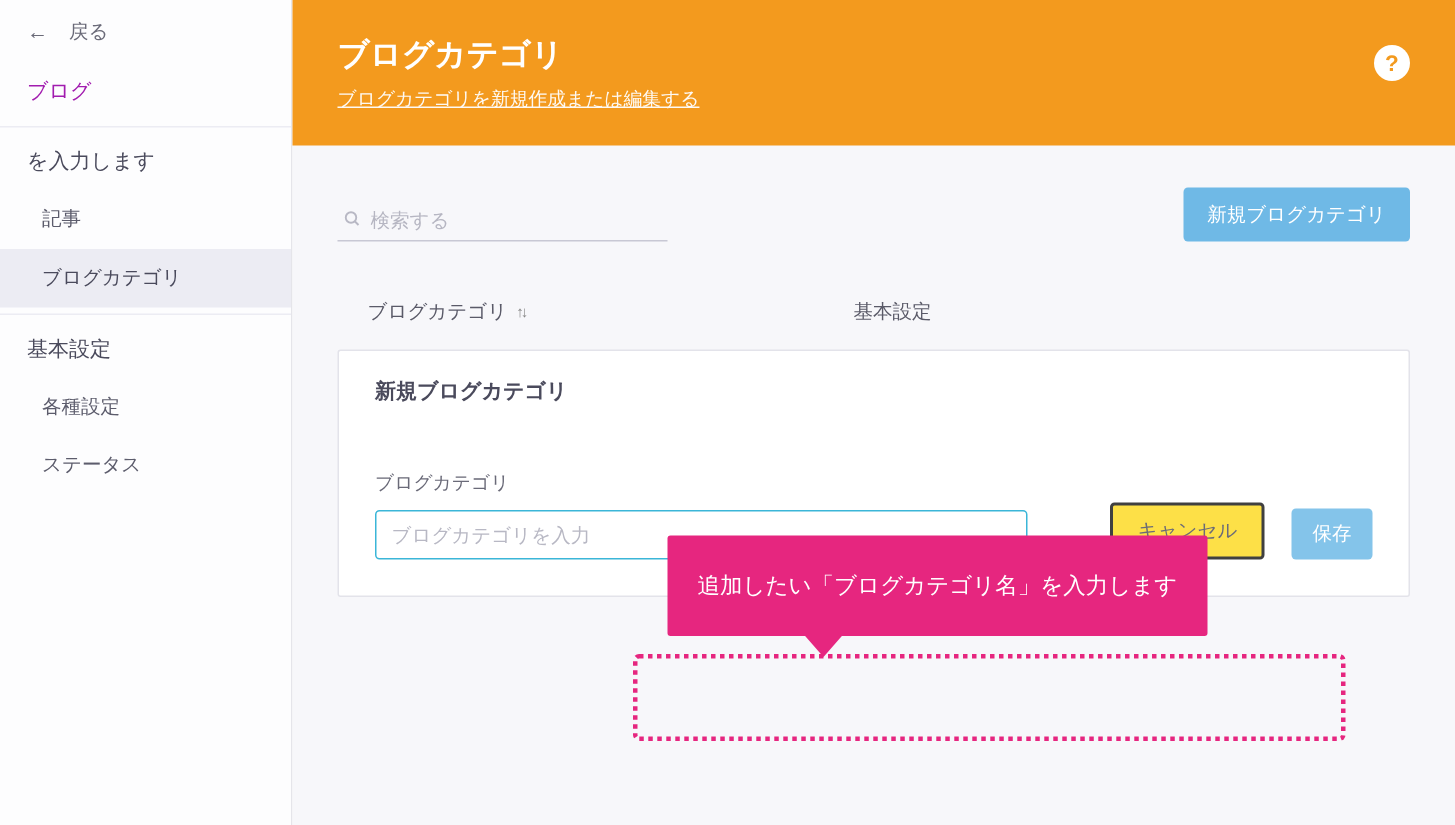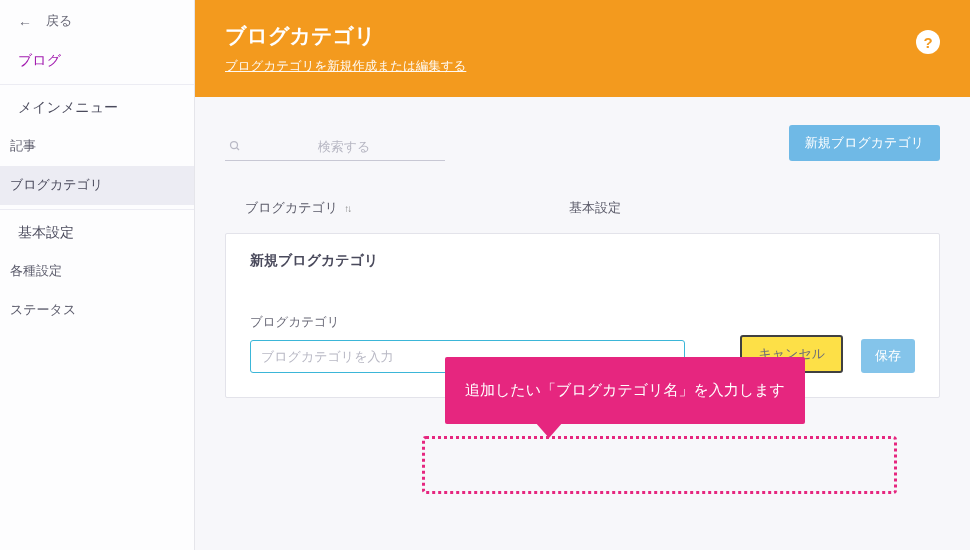--- a/index.html
+++ b/index.html
@@ -5,40 +5,40 @@
     * { box-sizing: border-box; margin: 0; padding: 0; }
     body { font-family: "Hiragino Kaku Gothic ProN", "メイリオ", Meiryo, sans-serif; font-size: 13px; color: #4a4a5c; width: 970px; height: 550px; overflow: hidden; }
     .app { display: flex; width: 970px; height: 550px; background: #fff; }
 
     
     .sidebar { width: 195px; border-right: 1px solid #e5e5ea; display: flex; flex-direction: column; background: #fdfdfe; }
     .back-row { padding: 12px 18px 8px 18px; font-size: 13px; color: #6a6a78; cursor: pointer; display: flex; align-items: center; gap: 14px; }
     .back-row .arrow { font-size: 14px; }
     .sec-title { padding: 14px 18px 10px 18px; font-size: 14px; font-weight: 500; }
     .sec-title.active-top { color: #a21caf; }
-    .menu-item { padding: 10px 10px; font-size: 13px; color: #5c5c6c; cursor: pointer; border-bottom: 1px solid transparent; }
+    .menu-item { padding: 10px 28px; font-size: 13px; color: #5c5c6c; cursor: pointer; border-bottom: 1px solid transparent; }
     .menu-item.selected { background: #ececf3; color: #4a4a5c; }
     .divider { border-top: 1px solid #ececf3; margin: 4px 0 0 0; }
 
     
     .main { flex: 1; display: flex; flex-direction: column; background: #f7f7fa; }
 
     
     .page-header { background: #f39a1e; color: #fff; padding: 22px 30px 22px 30px; position: relative; }
     .page-header h1 { font-size: 21px; font-weight: 600; margin-bottom: 8px; }
     .page-header .sub { font-size: 12.5px; opacity: 0.95; text-decoration: underline; }
     .help-icon { position: absolute; right: 30px; top: 30px; width: 24px; height: 24px; border-radius: 50%; background: #fff; color: #f39a1e; display: flex; align-items: center; justify-content: center; font-weight: 700; font-size: 15px; cursor: pointer; }
 
     
     .content { padding: 28px 30px; position: relative; }
 
     .row-top { display: flex; align-items: flex-end; gap: 20px; }
     .search-wrap { position: relative; flex: 0 0 220px; }
     .search-wrap .icon { position: absolute; left: 4px; top: 5px; font-size: 12px; color: #b8b8c4; }
-    .search-input { width: 100%; border: none; border-bottom: 1px solid #c8c8d4; background: transparent; padding: 4px 4px 6px 22px; font-size: 13px; color: #555; outline: none; text-align: center; }
+    .search-input { width: 100%; border: none; border-bottom: 1px solid #c8c8d4; background: transparent; padding: 4px 4px 6px 22px; font-size: 13px; color: #555; outline: none; }
     .search-input::placeholder { color: #b6b6c2; }
     .spacer { flex: 1; }
     .btn-primary { background: #6fb9e6; color: #fff; border: none; padding: 9px 16px; font-size: 13px; border-radius: 3px; cursor: pointer; }
 
     .table-head { display: flex; padding: 38px 20px 10px 20px; font-size: 13px; color: #5a5a68; }
     .col-name { flex: 0 0 48%; display: flex; align-items: center; gap: 6px; }
     .col-count { flex: 1; }
     .sort-icon { font-size: 10px; letter-spacing: -2px; color: #888; }
 
     
@@ -64,21 +64,21 @@
 
 <div class="app">
 
   <aside class="sidebar">
     <div class="back-row">
       <span class="arrow">←</span>
       <span>戻る</span>
     </div>
     <div class="sec-title active-top">ブログ</div>
     <div class="divider"></div>
-    <div class="sec-title">メインメニュー</div>
+    <div class="sec-title">を入力します</div>
     <div class="menu-item">記事</div>
     <div class="menu-item selected">ブログカテゴリ</div>
     <div class="divider"></div>
     <div class="sec-title">基本設定</div>
     <div class="menu-item">各種設定</div>
     <div class="menu-item">ステータス</div>
   </aside>
 
   <main class="main">
     <div class="page-header">

